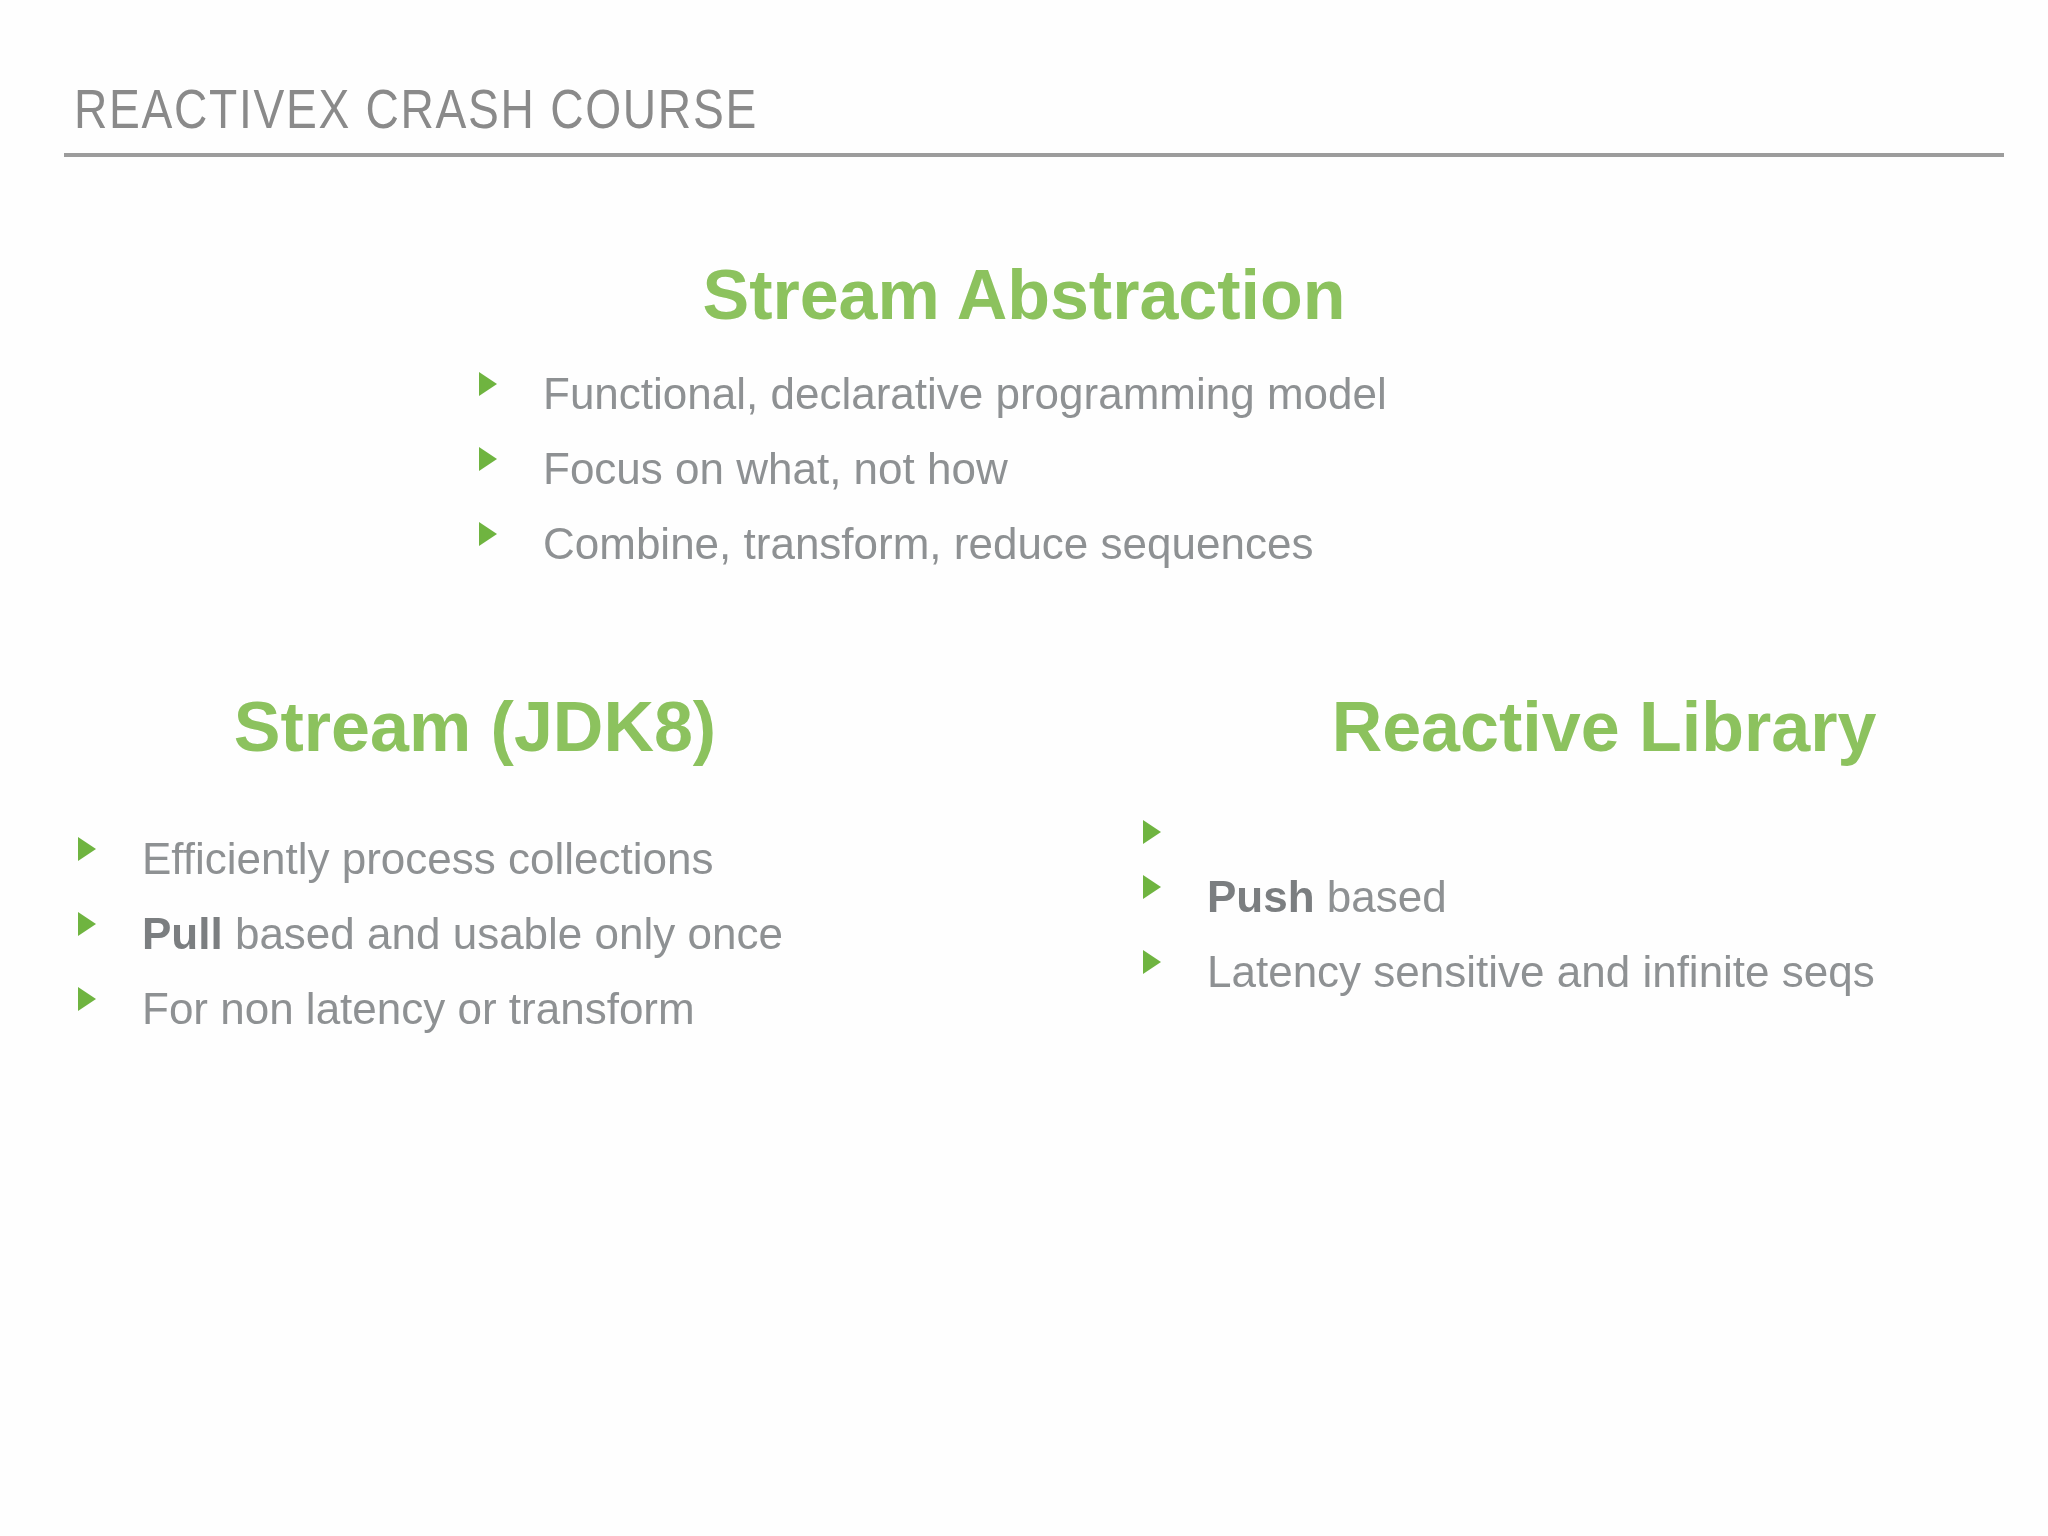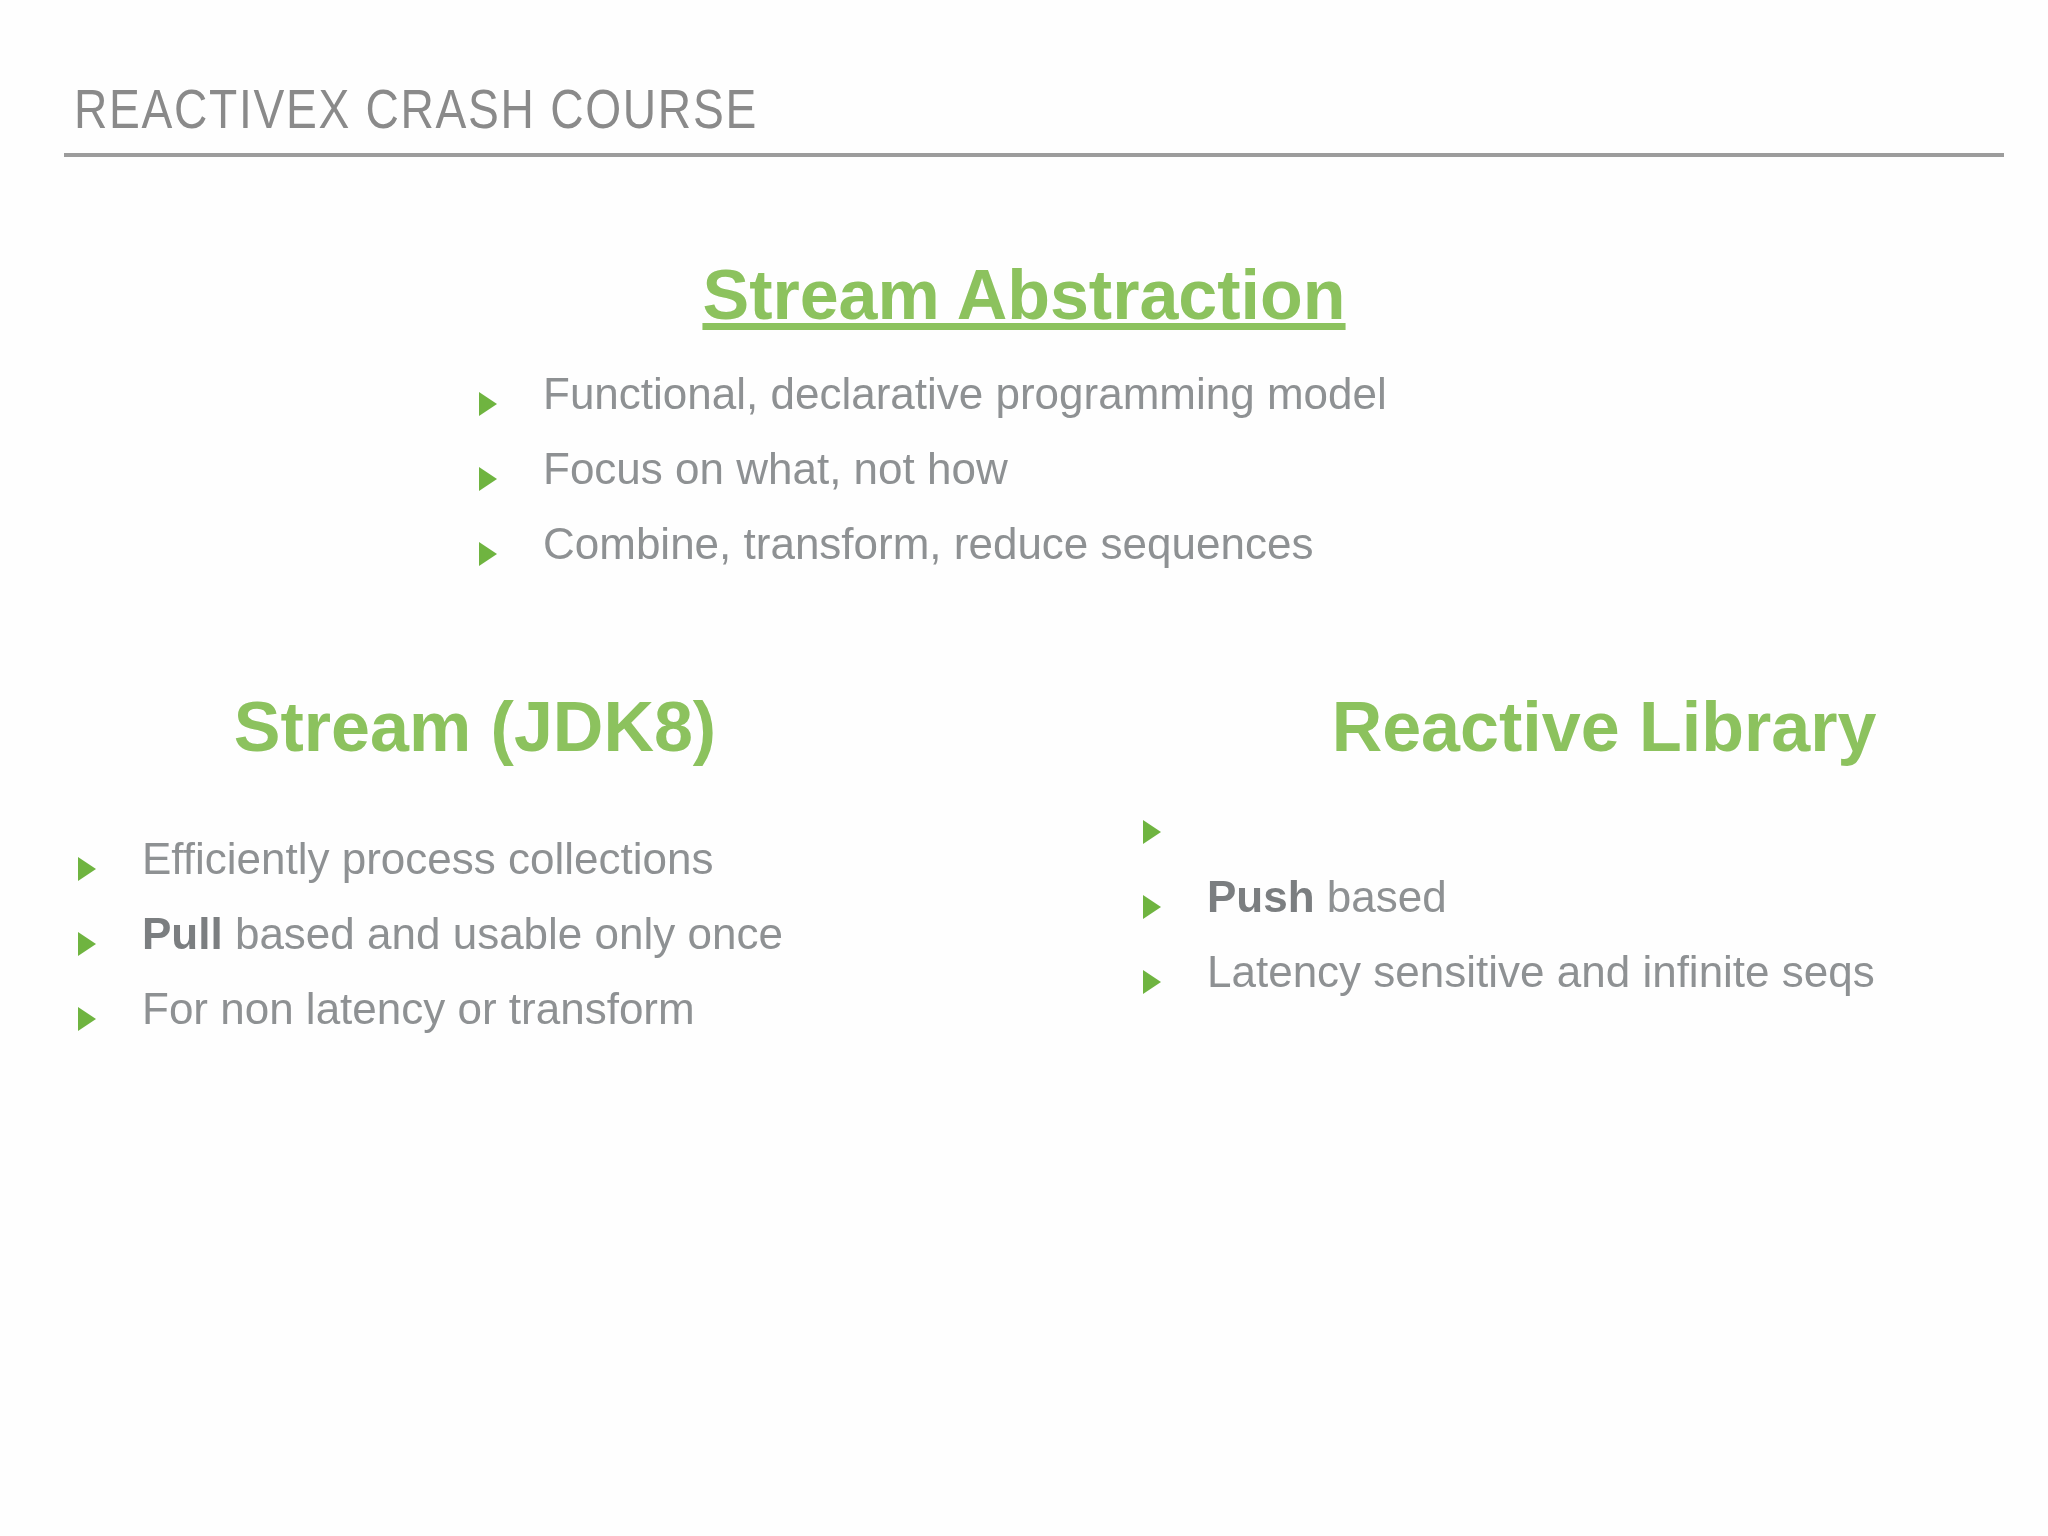--- a/index.html
+++ b/index.html
@@ -47,33 +47,33 @@
   }
   .section-title{
     position:absolute;
     font-size:70px;
     line-height:1;
     font-weight:700;
     color:var(--accent-green);
     text-align:center;
     white-space:nowrap;
   }
-  .title-abstraction{left:0;top:260px;width:2048px;text-decoration:underline;}
+  .title-abstraction{left:0;top:260px;width:2048px;}
   .title-jdk8{left:35px;top:692px;width:880px;}
   .title-reactive{left:1164px;top:692px;width:880px;}
   .bullet-list{
     position:absolute;
     list-style:none;
   }
   .list-abstraction{left:479px;top:372px;}
   .list-jdk8{left:78px;top:837px;}
   .list-reactive{left:1143px;top:820px;}
   .bullet-list li{
     display:flex;
-    align-items:flex-end;
+    align-items:flex-start;
     column-gap:46px;
     margin-bottom:31px;
     font-size:44px;
     line-height:1;
     color:var(--body-gray);
     white-space:nowrap;
   }
   .tri{
     width:0;height:0;
     border-left:18px solid var(--bullet-green);

